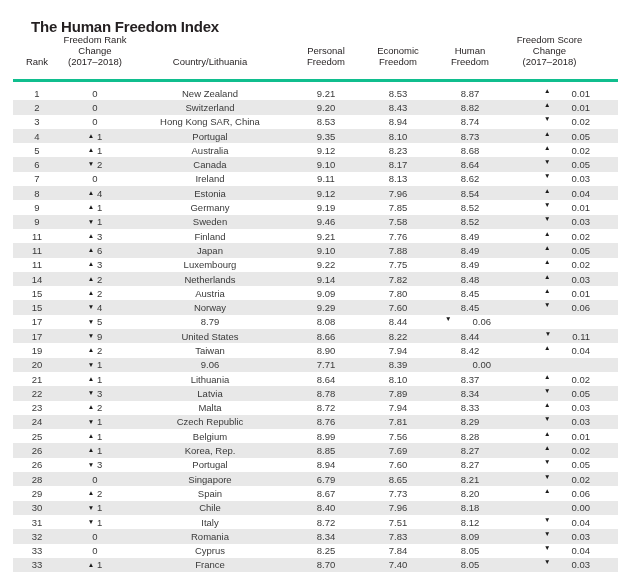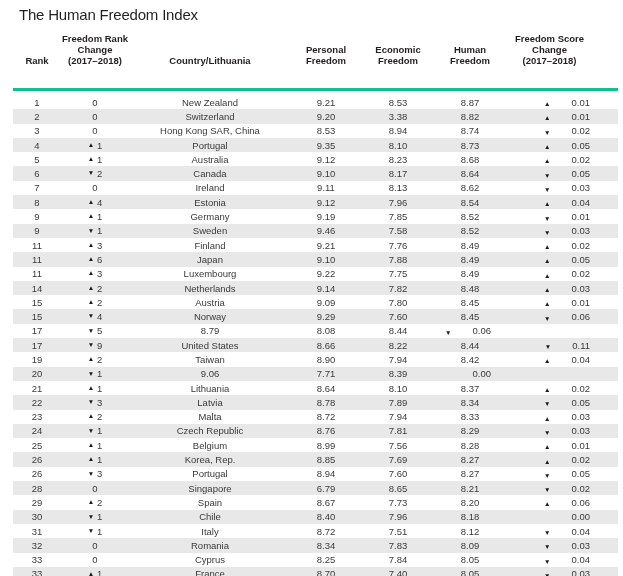--- a/index.html
+++ b/index.html
@@ -13,23 +13,23 @@
   }
   .page {
     position: relative;
     width: 623px;
     height: 576px;
   }
   .title {
     position: absolute;
     left: 19px;
     top: 6px;
-    margin: 0;
+    margin: 12px;
     font-size: 15px;
-    font-weight: 400;
+    font-weight: 700;
     letter-spacing: -0.2px;
     color: #231f20;
   }
   .table {
     position: absolute;
     left: 13px;
     top: 33px;
     width: 605px;
   }
   .thead, .trow {
@@ -37,24 +37,24 @@
     grid-template-columns: 48px 68px 162px 70px 74px 70px 99px;
     padding-right: 14px;
   }
   .thead {
     align-items: end;
     min-height: 46px;
   }
   .hcell {
     text-align: center;
     font-size: 9.5px;
-    font-weight: 700;
+    font-weight: 400;
     line-height: 11px;
     color: #231f20;
-    padding-bottom: 22px;
+    padding-bottom: 12px;
   }
   .hcell.col-score_change { padding-right: 10px; }
   .teal-rule {
     height: 3px;
     width: 100%;
   }
   .tbody {
     margin-top: 4px;
   }
   .trow {
@@ -67,21 +67,21 @@
   .cell { text-align: center; white-space: nowrap; }
   .cell.change-cell {
     display: flex;
     justify-content: center;
     align-items: center;
     gap: 3px;
   }
   .cell.score-cell {
     display: flex;
     justify-content: flex-end;
-    align-items: flex-end;
+    align-items: flex-start;
     gap: 21px;
     padding-right: 14px;
   }
   .arrow {
     font-size: 6.5px;
     color: #1a1a1a;
     line-height: 1;
   }
 </style>
 </head>
@@ -137,21 +137,21 @@
             <span>0.01</span>
           </div>
         </div>
         <div class="trow striped">
           <div class="cell">2</div>
           <div class="cell change-cell">
             <span>0</span>
           </div>
           <div class="cell">Switzerland</div>
           <div class="cell">9.20</div>
-          <div class="cell">3.38</div>
+          <div class="cell">8.43</div>
           <div class="cell">8.82</div>
           <div class="cell score-cell">
             <span class="arrow">▲</span>
             <span>0.01</span>
           </div>
         </div>
         <div class="trow">
           <div class="cell">3</div>
           <div class="cell change-cell">
             <span>0</span>

